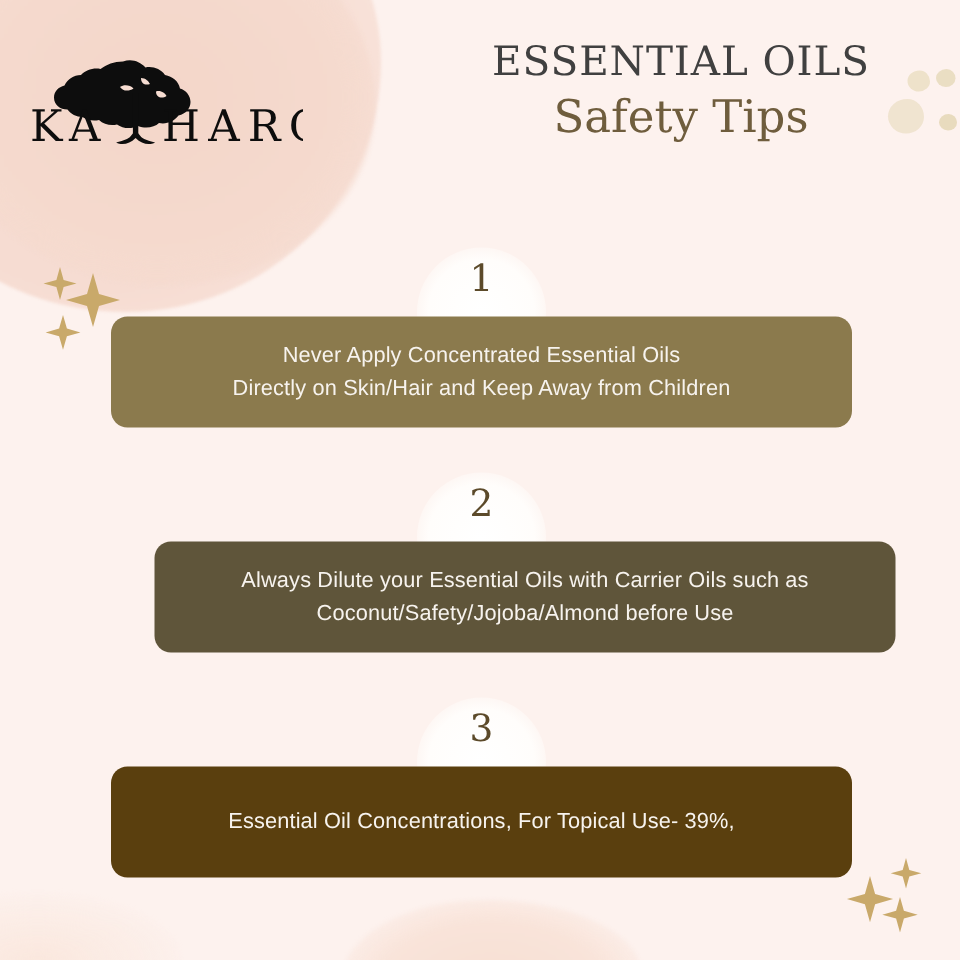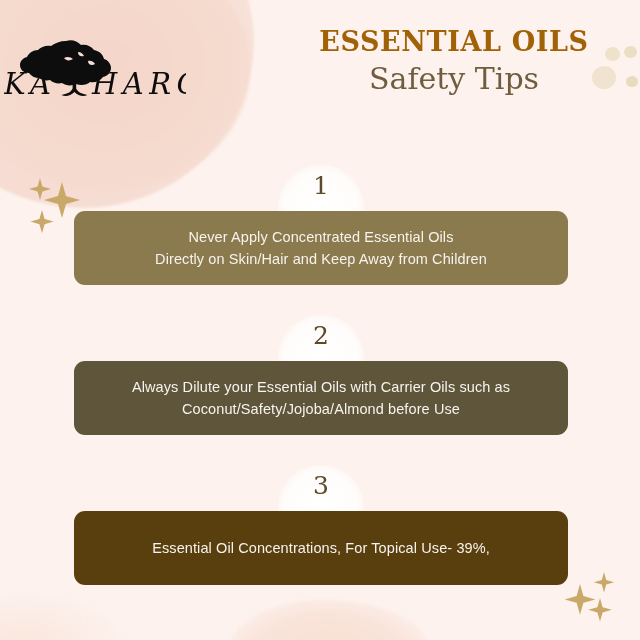--- a/index.html
+++ b/index.html
@@ -60,42 +60,41 @@
     width: 190px;
     height: 90px;
     background: radial-gradient(ellipse at 50% 50%, #fae7dd 0%, rgba(252,238,232,0) 80%);
     border-radius: 50%;
     filter: blur(2px);
   }
 
   
   .logo {
     position: absolute;
-    left: 4px;
+    left: 20px;
     top: 28px;
     width: 182px;
     height: 82px;
-    font-style: italic;
   }
   .logo svg { display: block; }
 
   
   .header {
     position: absolute;
     right: 36px;
     top: 28px;
     width: 300px;
     text-align: center;
   }
   .title-main {
     font-family: "DejaVu Serif", serif;
-    font-weight: bold;
+    font-weight: normal;
     font-size: 27px;
     letter-spacing: 0.6px;
-    color: #a16207;
+    color: #404040;
     line-height: 1.05;
     white-space: nowrap;
   }
   .title-sub {
     font-family: "DejaVu Serif", serif;
     font-weight: normal;
     font-size: 30px;
     color: #6f5d3d;
     line-height: 1.3;
     margin-top: 3px;
@@ -231,21 +230,21 @@
       <div class="tip-text">
         <span>Never Apply Concentrated Essential Oils</span><br>
         <span>Directly on Skin/Hair and Keep Away from Children</span>
       </div>
     </div>
   </div>
 
   <div class="tip tip-2">
     <div class="tip-num-circle"></div>
     <div class="tip-num">2</div>
-    <div class="tip-card" style="background: rgb(95, 85, 58);">
+    <div class="tip-card" style="background: rgb(95, 85, 58); margin-left: 29px;">
       <div class="tip-text">
         <span>Always Dilute your Essential Oils with Carrier Oils such as</span><br>
         <span>Coconut/Safety/Jojoba/Almond before Use</span>
       </div>
     </div>
   </div>
 
   <div class="tip tip-3">
     <div class="tip-num-circle"></div>
     <div class="tip-num">3</div>

